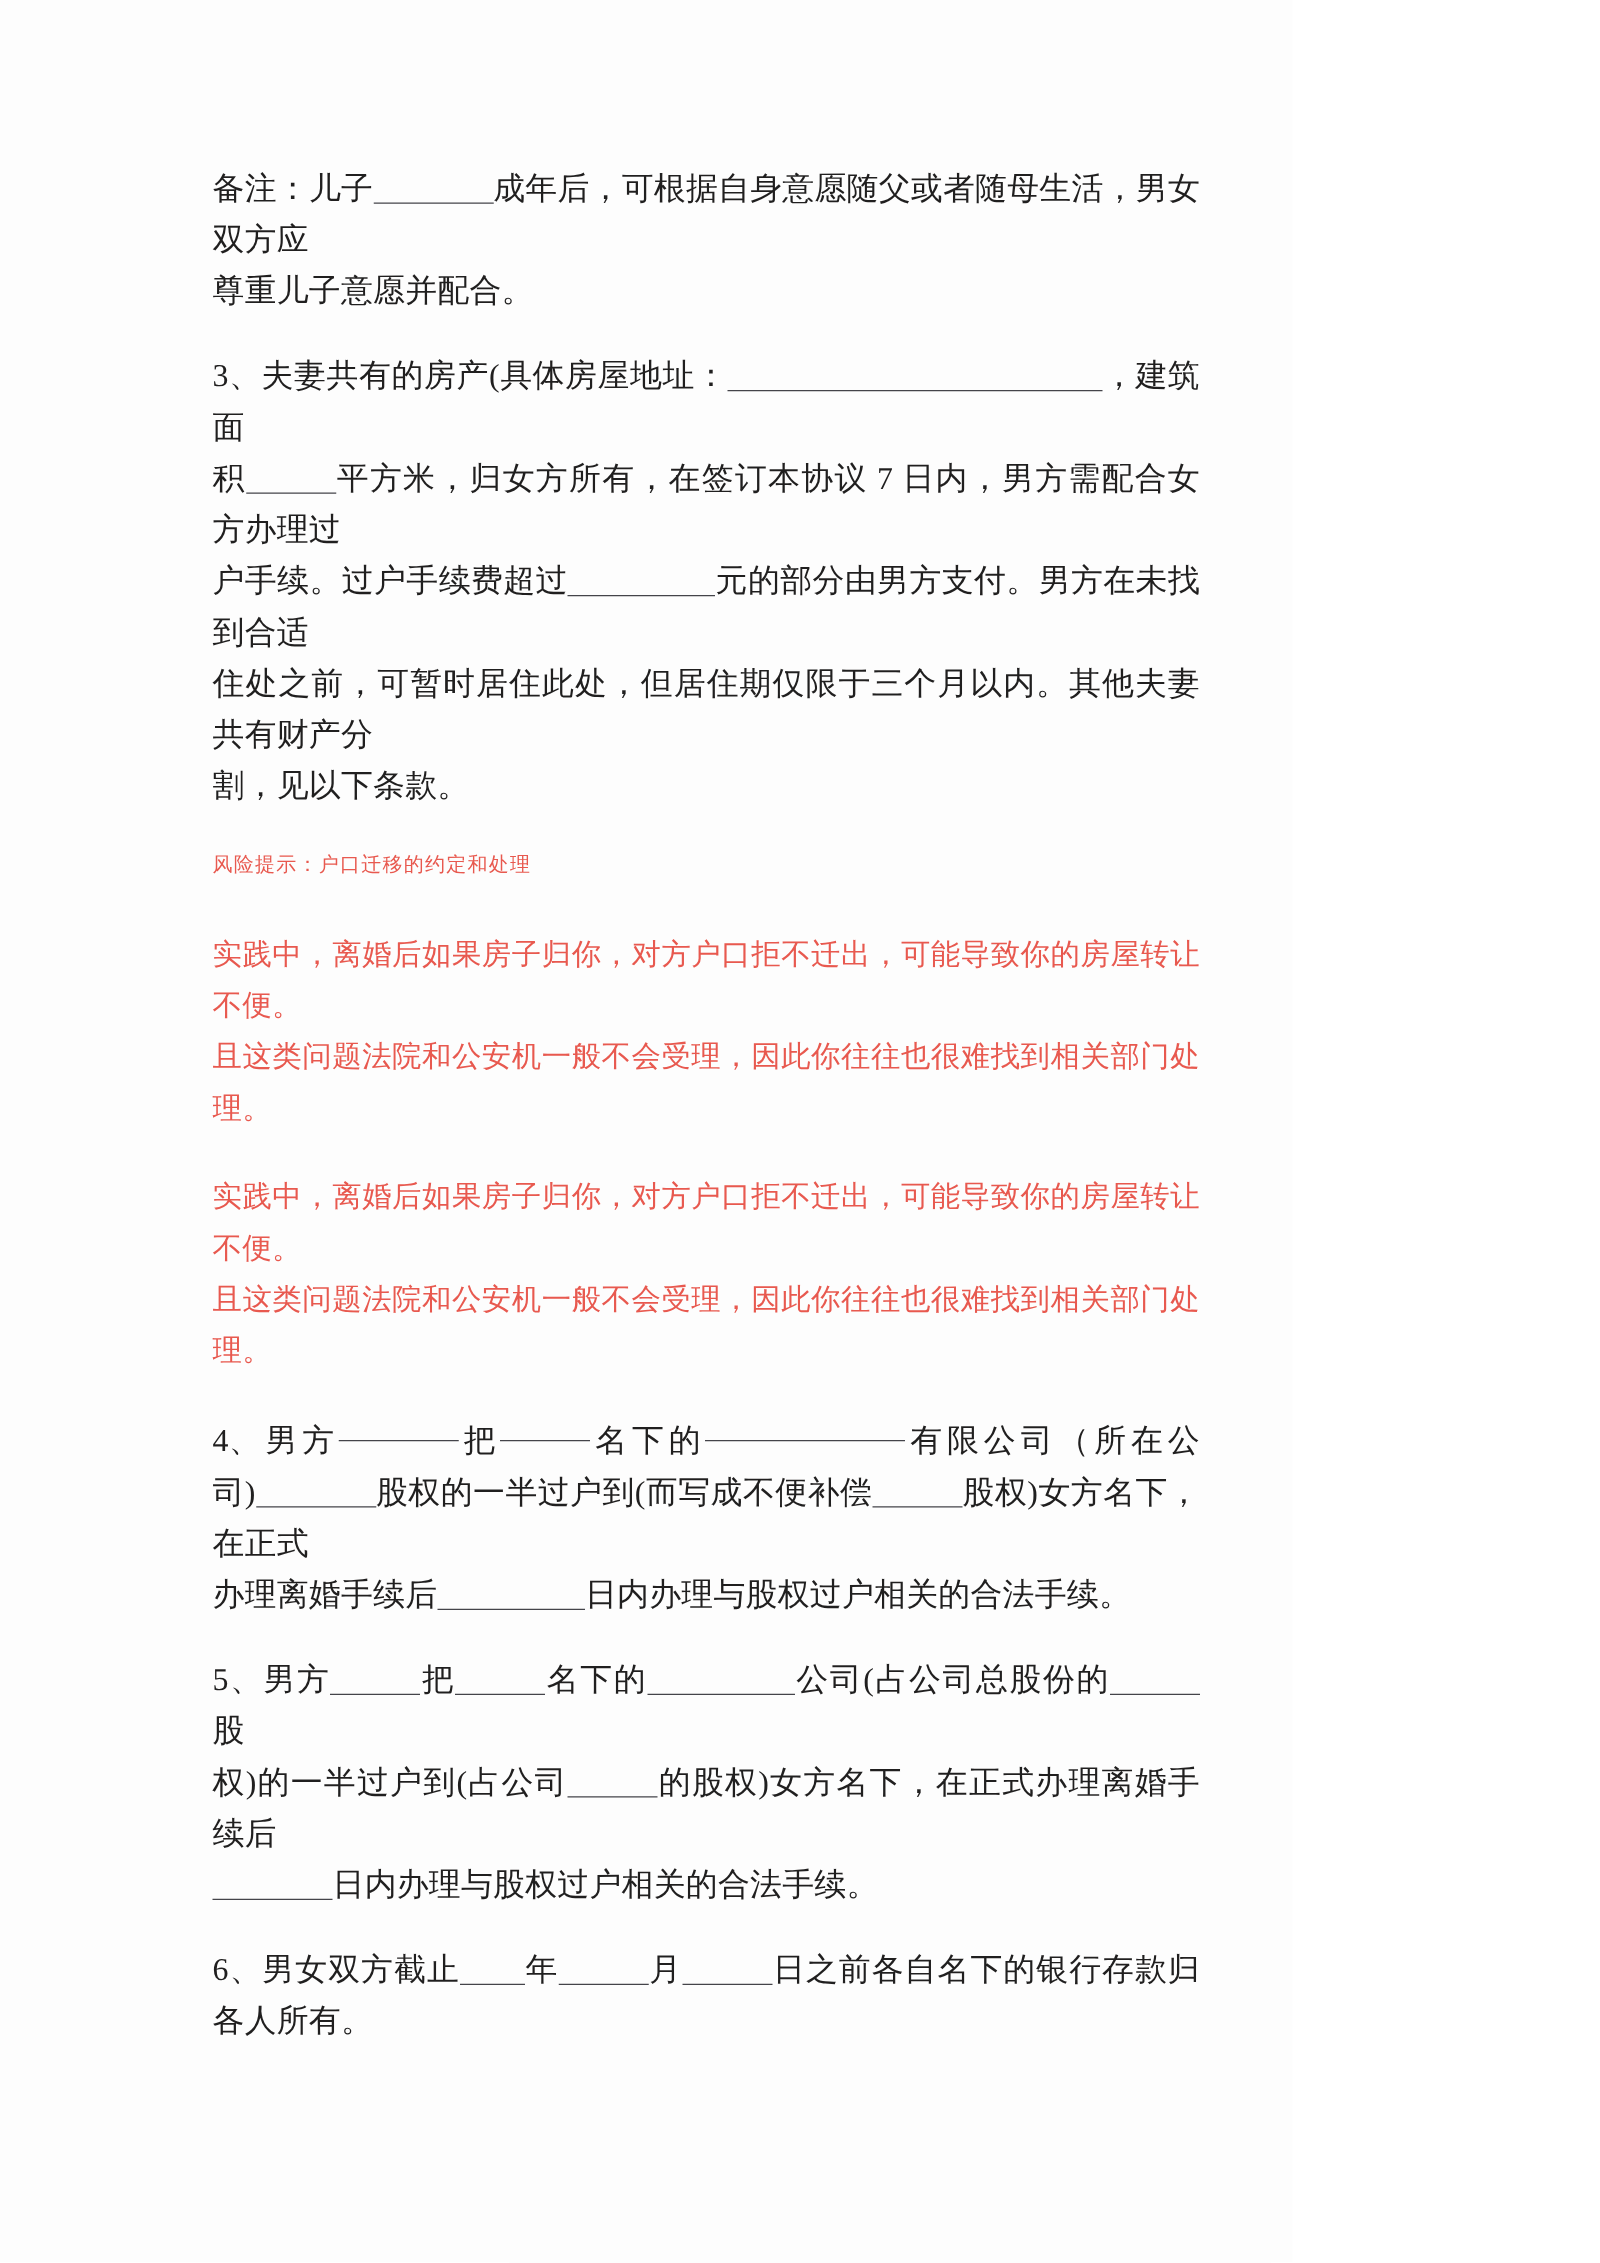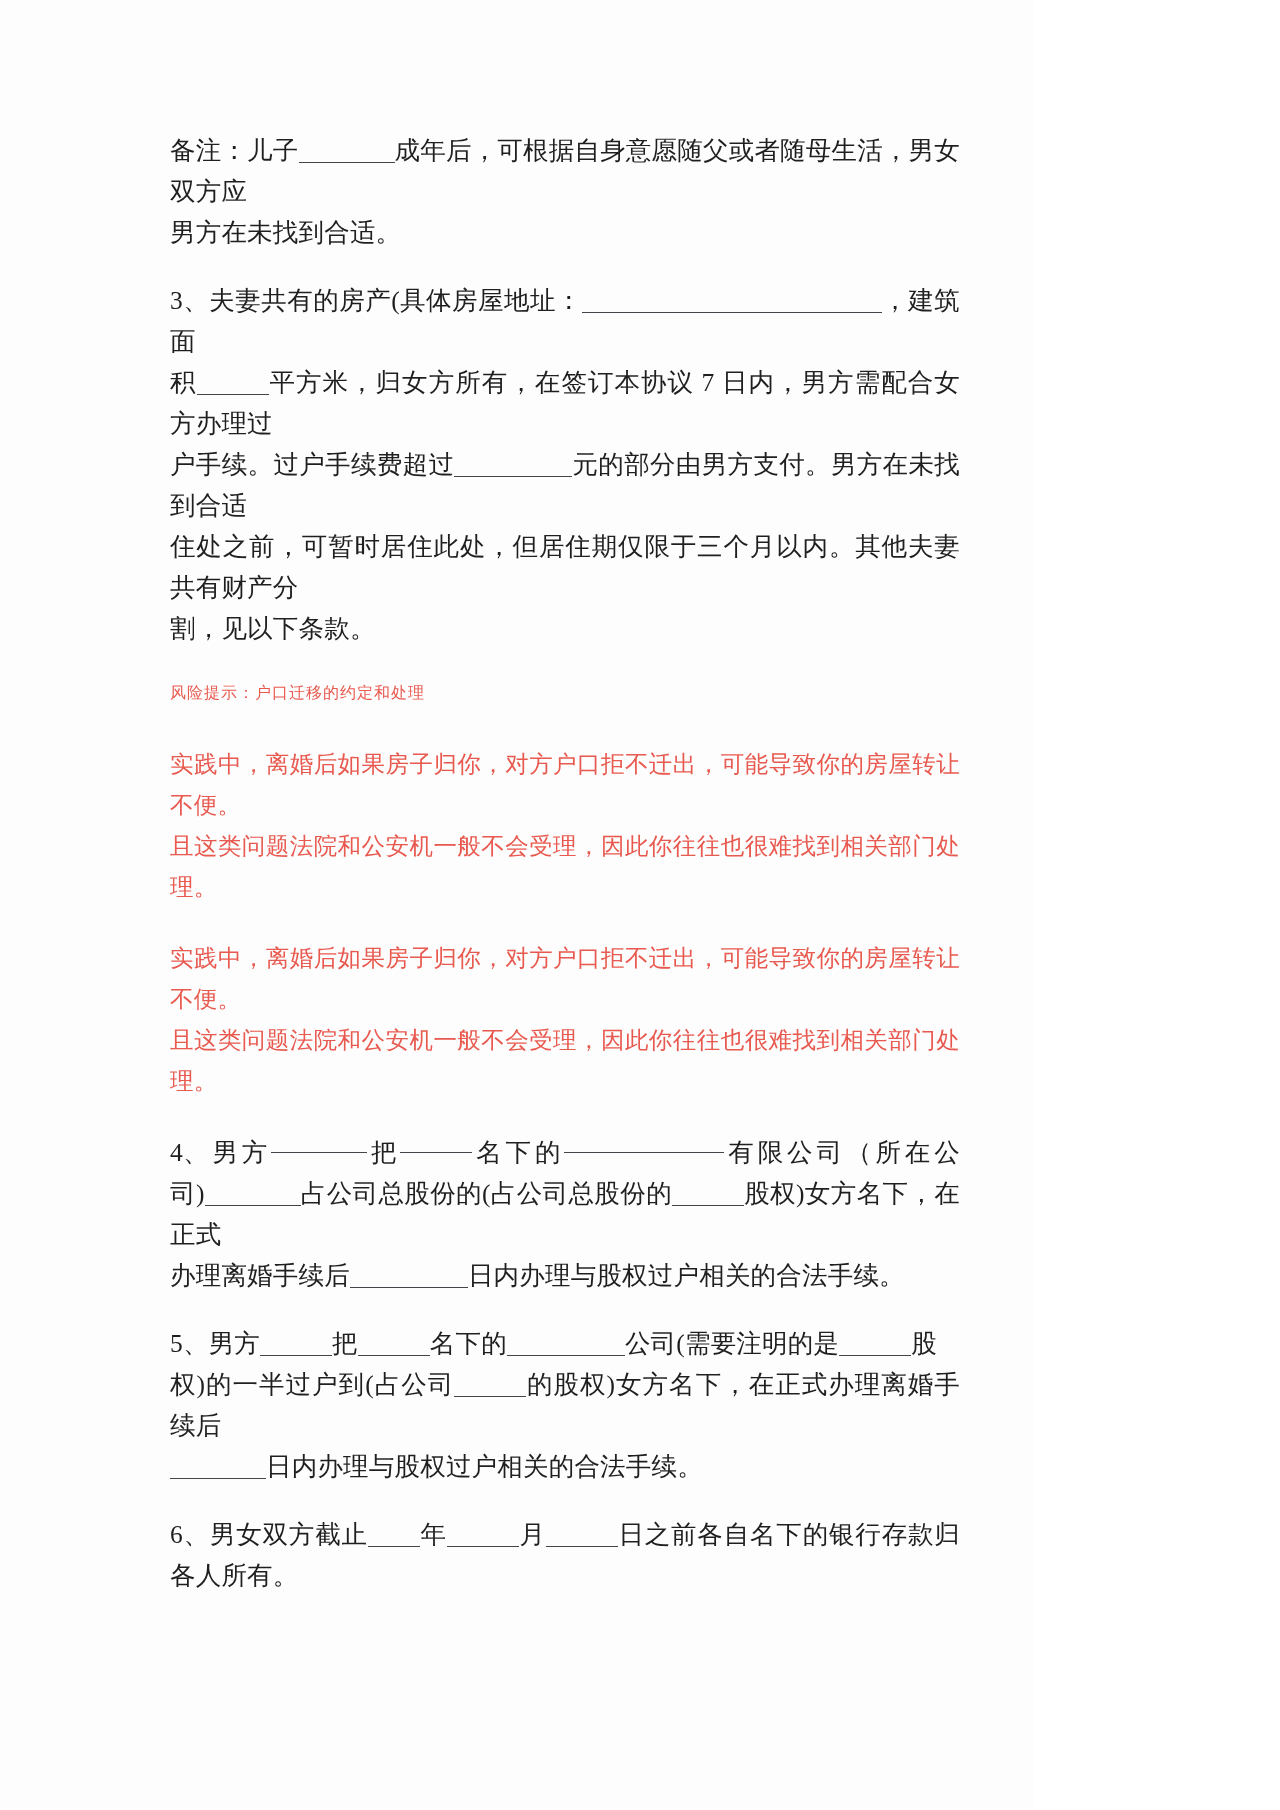--- a/index.html
+++ b/index.html
@@ -98,21 +98,21 @@
     margin-top: 10px;
     white-space: nowrap;
   }
 </style>
 </head>
 <body>
 
 <div class="page">
   <div class="doc-body">
 
-    <p class="para"><span>备注：儿子</span><span class="blank b-md"></span><span>成年后，可根据自身意愿随父或者随母生活，男女双方应</span><br><span>男方在未找到合适。</span></p>
+    <p class="para"><span>备注：儿子</span><span class="blank b-md"></span><span>成年后，可根据自身意愿随父或者随母生活，男女双方应</span><br><span>尊重儿子意愿并配合。</span></p>
 
     <p class="para"><span>3、夫妻共有的房产(具体房屋地址：</span><span class="blank b-xxl"></span><span>，建筑面</span><br><span>积</span><span class="blank b-sm"></span><span>平方米，归女方所有，在签订本协议 7 日内，男方需配合女方办理过</span><br><span>户手续。过户手续费超过</span><span class="blank b-lg"></span><span>元的部分由男方支付。男方在未找到合适</span><br><span>住处之前，可暂时居住此处，但居住期仅限于三个月以内。其他夫妻共有财产分</span><br><span>割，见以下条款。</span></p>
 
     <p class="risk-head">风险提示：户口迁移的约定和处理</p>
 
     <p class="para-red"><span>实践中，离婚后如果房子归你，对方户口拒不迁出，可能导致你的房屋转让不便。</span><br><span>且这类问题法院和公安机一般不会受理，因此你往往也很难找到相关部门处理。</span></p>
 
     <p class="para-red"><span>实践中，离婚后如果房子归你，对方户口拒不迁出，可能导致你的房屋转让不便。</span><br><span>且这类问题法院和公安机一般不会受理，因此你往往也很难找到相关部门处理。</span></p>
 
 
@@ -130,22 +130,22 @@
           <span class="blank b-xl"></span>
           <span>有</span>
           <span>限</span>
           <span>公</span>
           <span>司</span>
           <span>（</span>
           <span>所</span>
           <span>在</span>
           <span>公</span>
         </span>
-      <span>司)</span><span class="blank b-md"></span><span>占公司总股份的(占公司总股份的</span><span class="blank b-sm"></span><span>股权)女方名下，在正式</span><br><span>办理离婚手续后</span><span class="blank b-lg"></span><span>日内办理与股权过户相关的合法手续。</span>
+      <span>司)</span><span class="blank b-md"></span><span>股权的一半过户到(而写成不便补偿</span><span class="blank b-sm"></span><span>股权)女方名下，在正式</span><br><span>办理离婚手续后</span><span class="blank b-lg"></span><span>日内办理与股权过户相关的合法手续。</span>
     </p>
 
-    <p class="para"><span>5、男方</span><span class="blank b-sm"></span><span>把</span><span class="blank b-sm"></span><span>名下的</span><span class="blank b-lg"></span><span>公司(需要注明的是</span><span class="blank b-sm"></span><span>股</span><br><span>权)的一半过户到(占公司</span><span class="blank b-sm"></span><span>的股权)女方名下，在正式办理离婚手续后</span><br><span class="blank b-md"></span><span>日内办理与股权过户相关的合法手续。</span></p>
+    <p class="para"><span>5、男方</span><span class="blank b-sm"></span><span>把</span><span class="blank b-sm"></span><span>名下的</span><span class="blank b-lg"></span><span>公司(占公司总股份的</span><span class="blank b-sm"></span><span>股</span><br><span>权)的一半过户到(占公司</span><span class="blank b-sm"></span><span>的股权)女方名下，在正式办理离婚手续后</span><br><span class="blank b-md"></span><span>日内办理与股权过户相关的合法手续。</span></p>
 
     <p class="para"><span>6、男女双方截止</span><span class="blank b-xs"></span><span>年</span><span class="blank b-sm"></span><span>月</span><span class="blank b-sm"></span><span>日之前各自名下的银行存款归各人所有。</span></p>
 
   </div>
 
 </div>
 
 </body></html>

